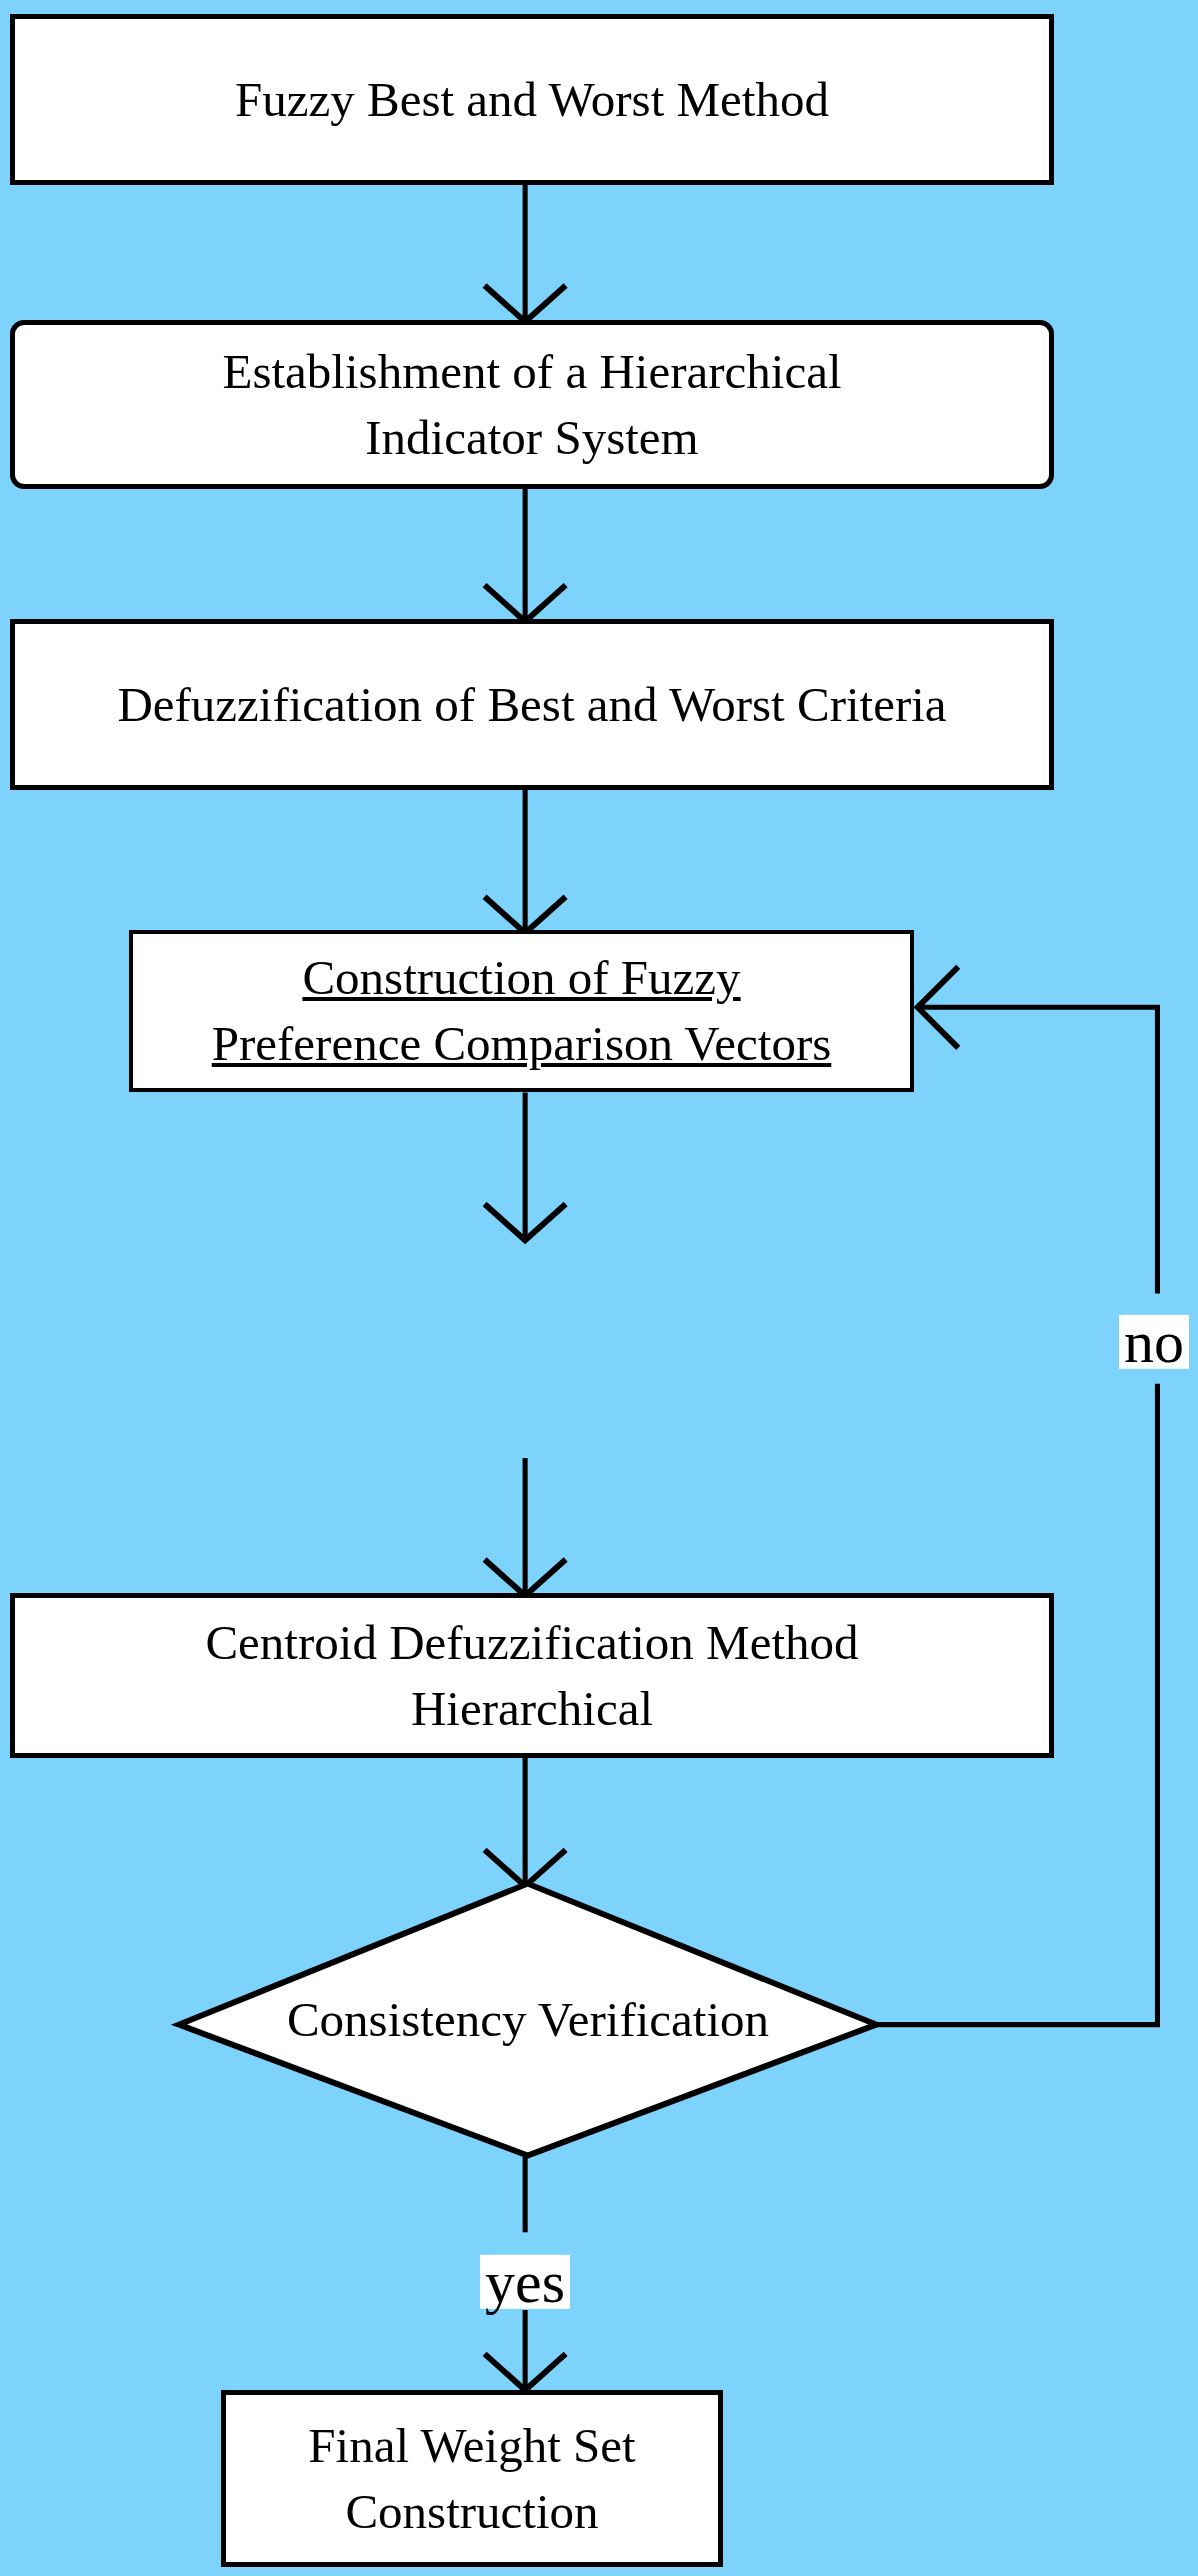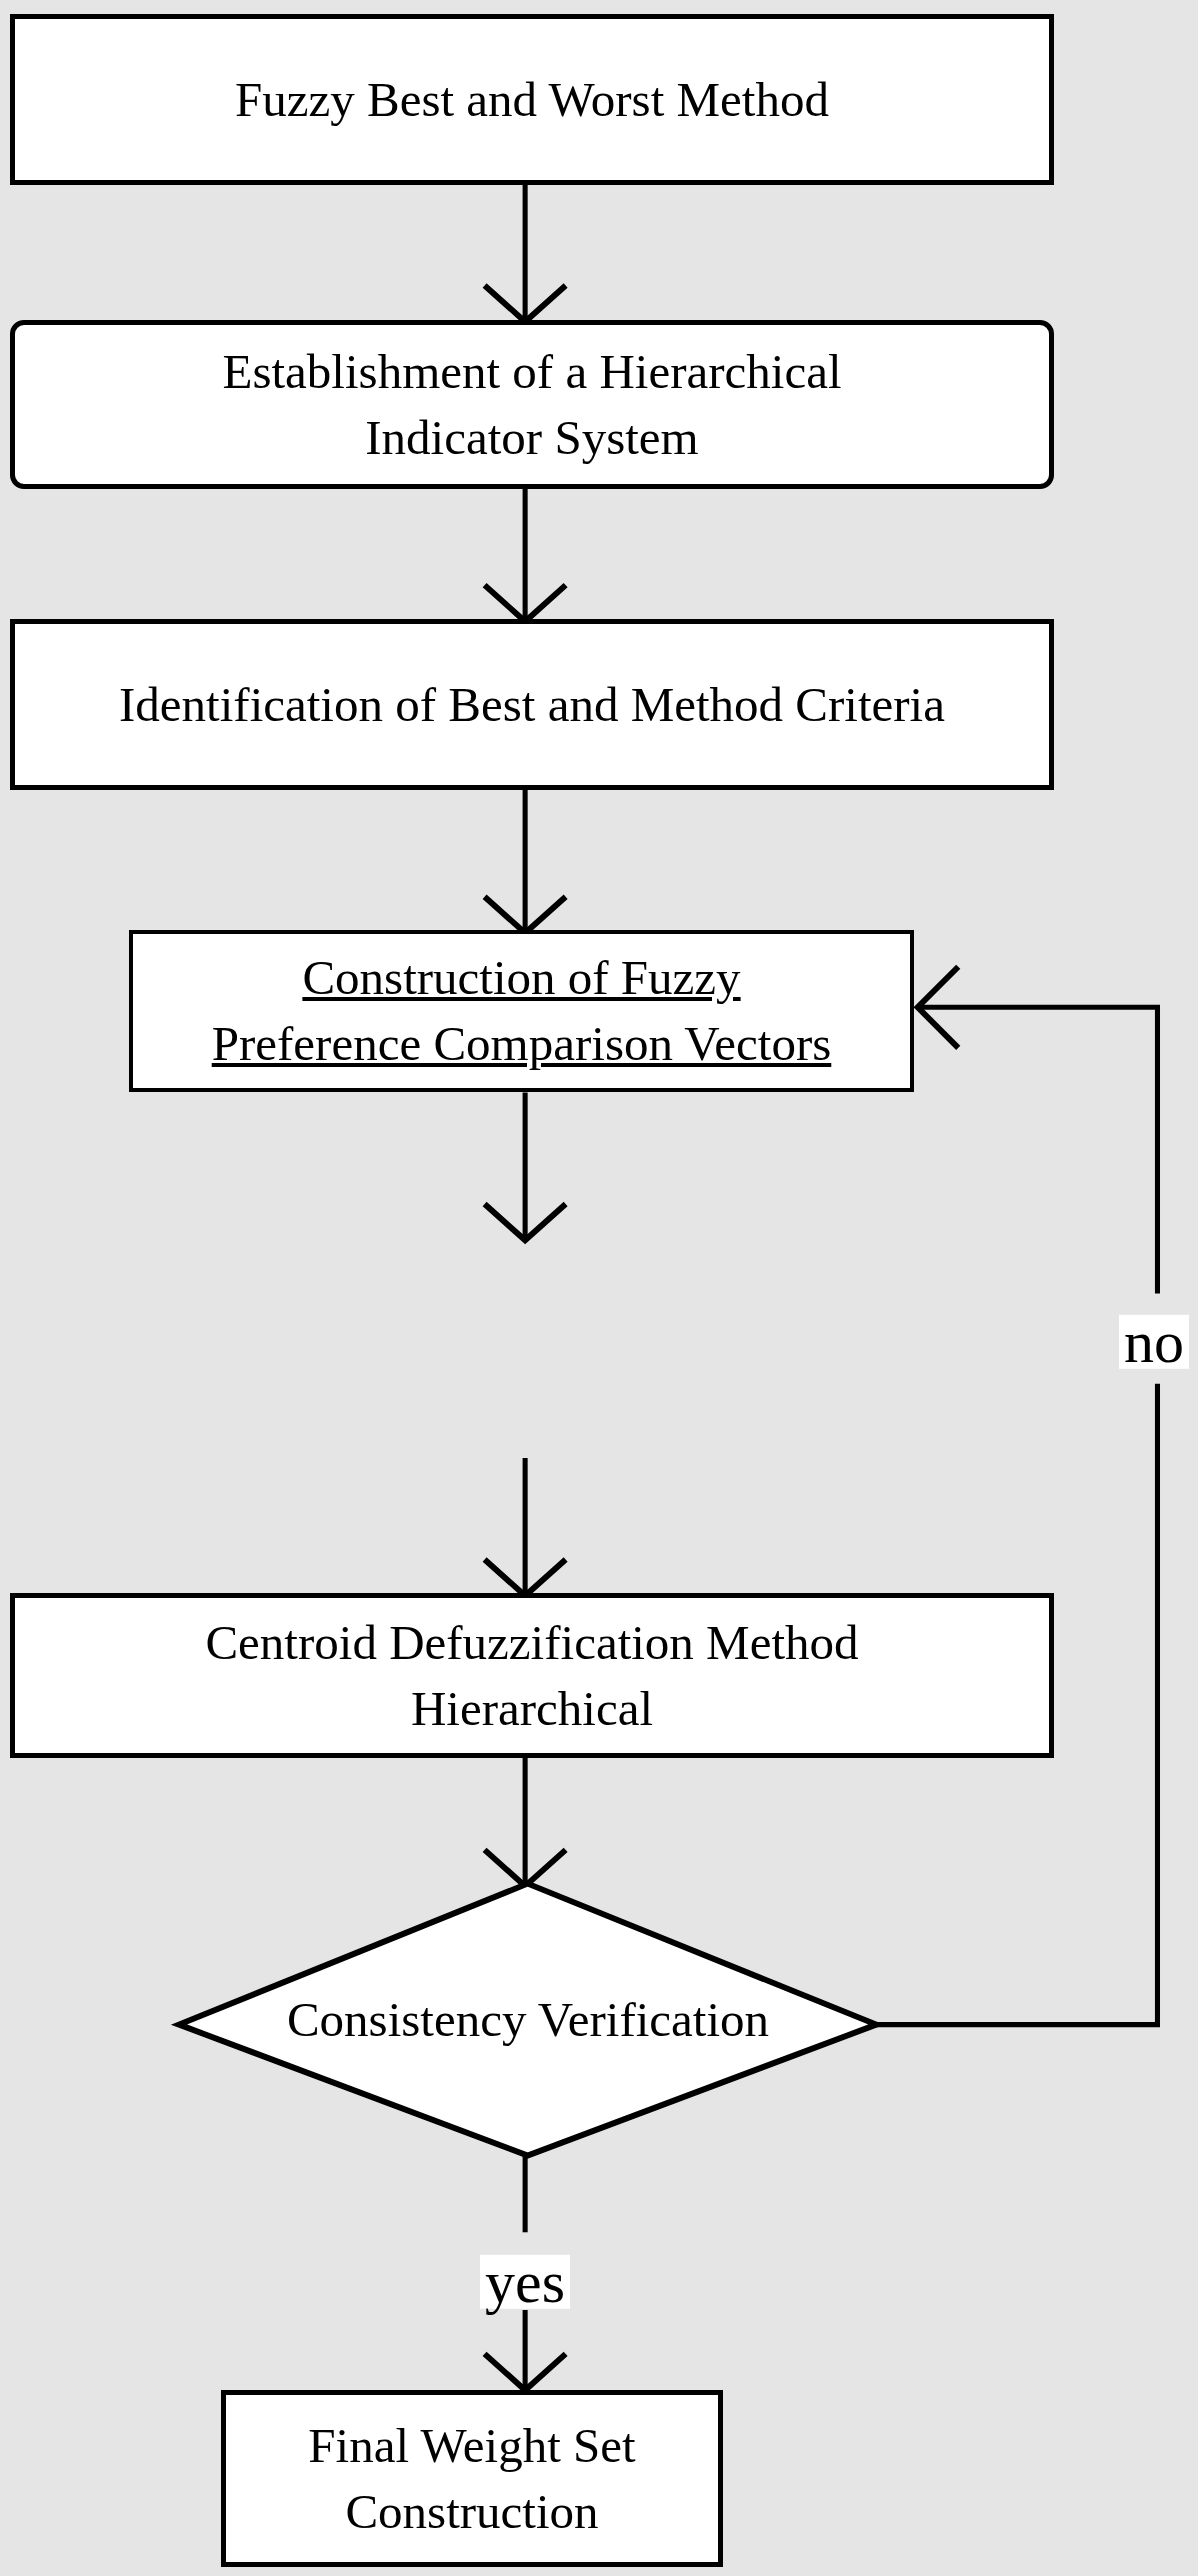--- a/index.html
+++ b/index.html
@@ -4,21 +4,21 @@
 <style>
   html, body {
     margin: 0;
     padding: 0;
     background: #ffffff;
   }
   .canvas {
     position: relative;
     width: 1198px;
     height: 2576px;
-    background: #e5e5e5;
+    background: #7dd3fc;
     font-family: "Liberation Serif", serif;
     color: #000000;
   }
   .connector-layer {
     position: absolute;
     left: 0;
     top: 0;
     z-index: 1;
   }
   .node {
@@ -100,21 +100,21 @@
   <div class="node" style="left:10px; top:14.4px; width:1044px; height:171px;">
     <span class="node-label">Fuzzy Best and Worst Method</span>
   </div>
 
   <div class="node" style="left:10px; top:320px; width:1044px; height:169px;border-radius:14px;">
     <span class="node-label">Establishment of a Hierarchical
 Indicator System</span>
   </div>
 
   <div class="node" style="left:10px; top:619px; width:1044px; height:171px;">
-    <span class="node-label">Identification of Best and Method Criteria</span>
+    <span class="node-label">Defuzzification of Best and Worst Criteria</span>
   </div>
 
   <div class="node thin" style="left:129px; top:930px; width:785px; height:162px;">
     <span class="node-label">Construction of Fuzzy
 Preference Comparison Vectors</span>
   </div>
 
 
   <div class="node" style="left:10px; top:1593px; width:1044px; height:165px;">
     <span class="node-label">Centroid Defuzzification Method

